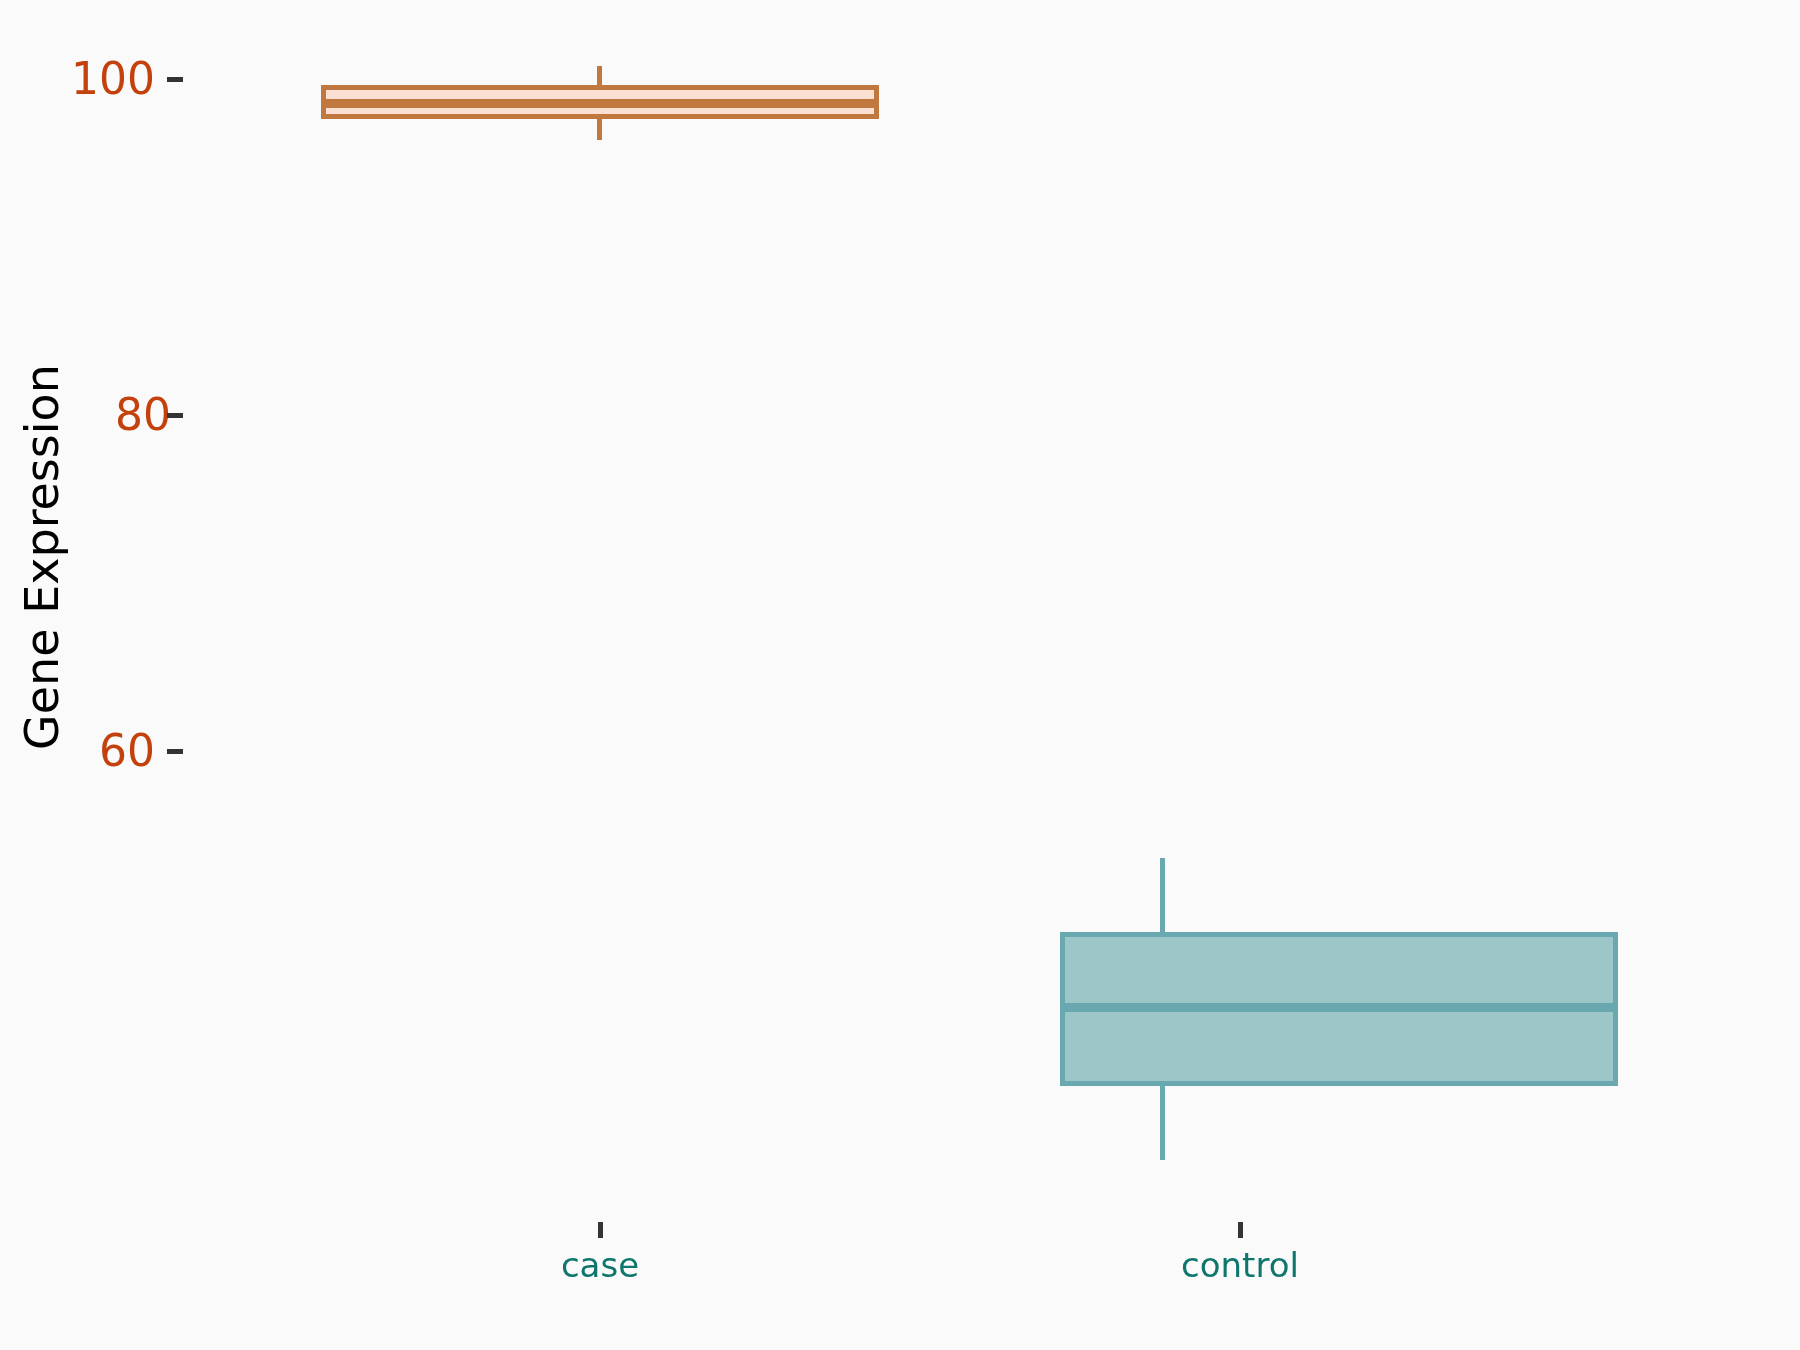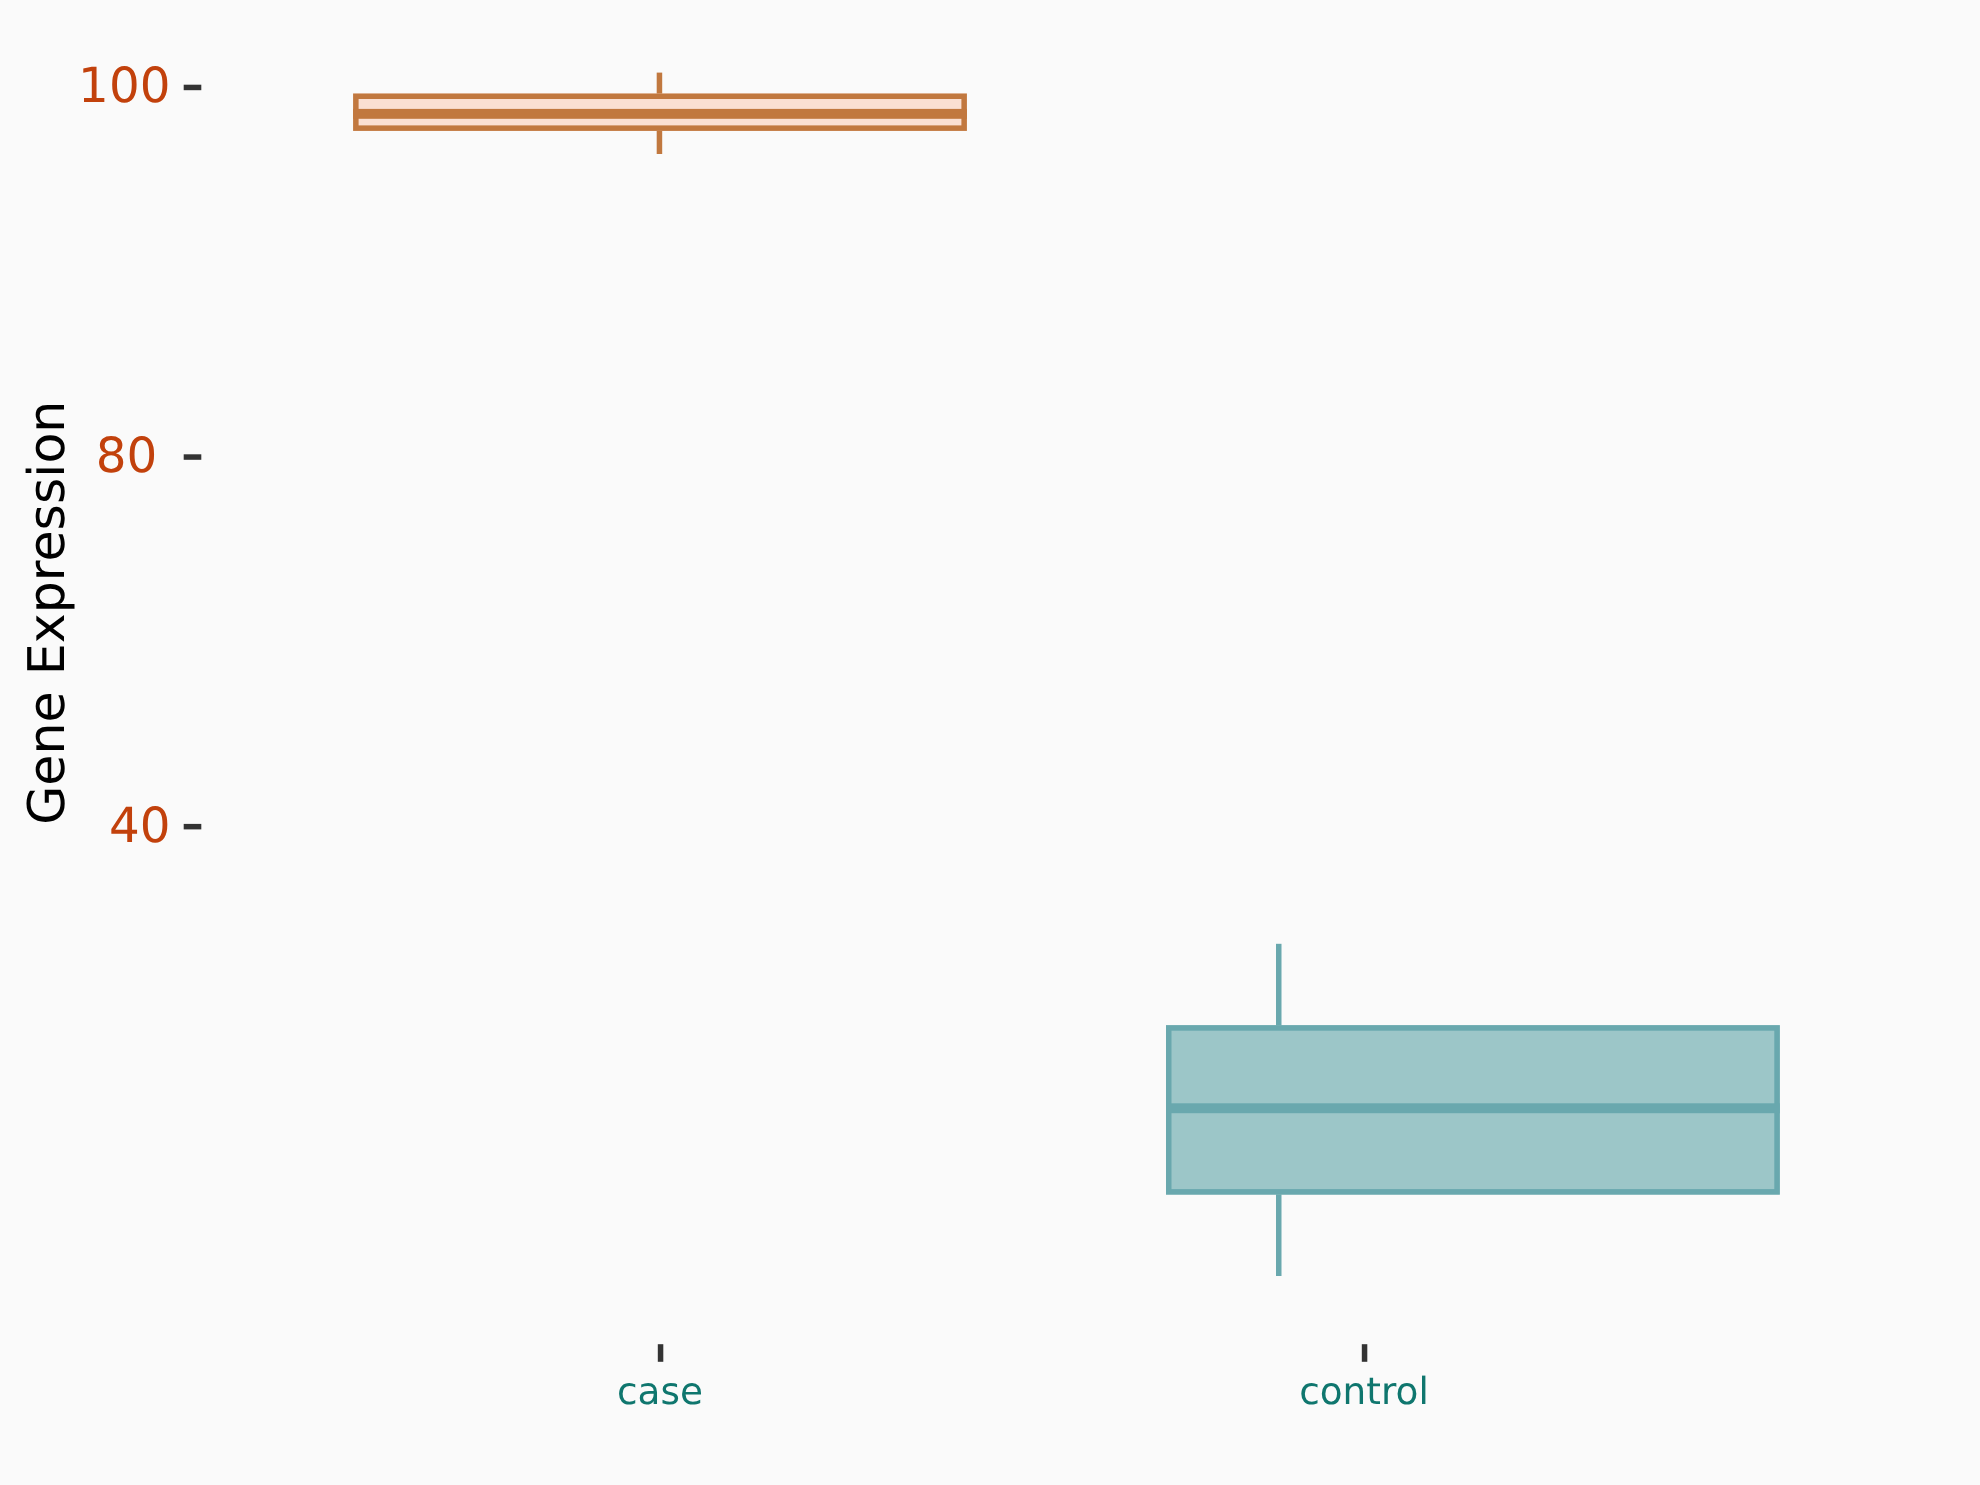--- a/index.html
+++ b/index.html
@@ -76,24 +76,24 @@
 </head>
 <body>
 
 <div id="plot">
 
   <div class="ylab">Gene Expression</div>
 
   <div class="ytick-label" style="top:62px; left:40px; width:115px;">100</div>
   <div class="ytick-mark" style="top:77px; left:167px;"></div>
 
-  <div class="ytick-label" style="top:398px; left:28px; width:115px;">80</div>
+  <div class="ytick-label" style="top:398px; left:56px; width:115px;">80</div>
   <div class="ytick-mark" style="top:413px; left:167px;"></div>
 
-  <div class="ytick-label" style="top:734px; left:40px; width:115px;">40</div>
+  <div class="ytick-label" style="top:734px; left:40px; width:115px;">60</div>
   <div class="ytick-mark" style="top:749px; left:167px;"></div>
 
   <div class="xtick-mark" style="left:598px;"></div>
   <div class="xtick-label" style="left:600px;">case</div>
 
   <div class="xtick-mark" style="left:1238px;"></div>
   <div class="xtick-label" style="left:1240px;">control</div>
 
   <div>
     <div class="whisker" style="left:597px; top:66px; height:24px; background:#c1783f;"></div>

